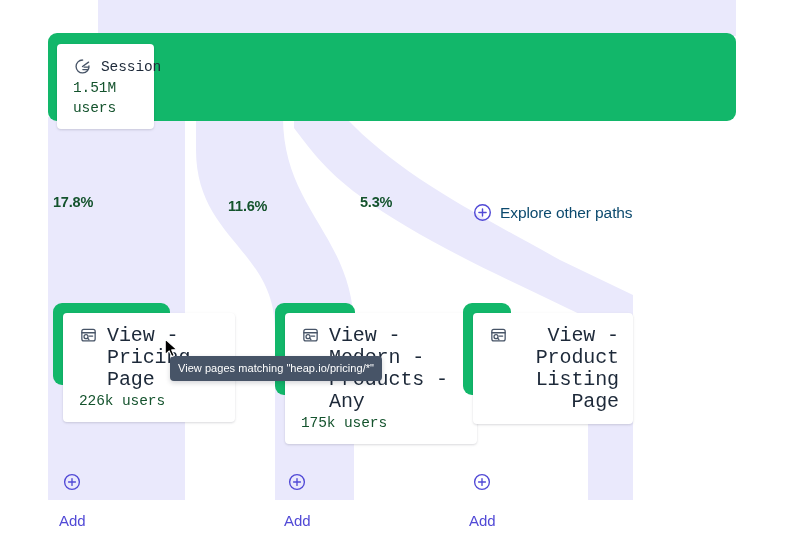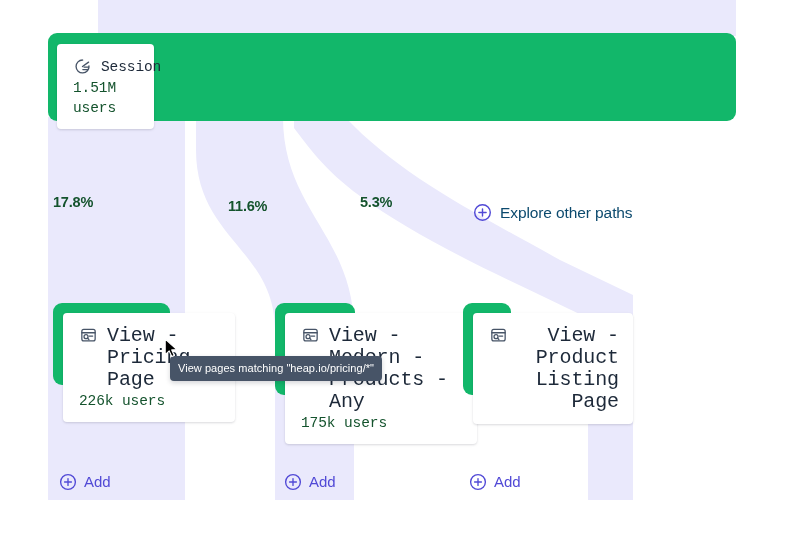--- a/index.html
+++ b/index.html
@@ -108,24 +108,25 @@
     font-size: 15.5px;
     line-height: 19px;
     letter-spacing: -0.1px;
   }
 
   
   .add-btn {
     position: absolute;
     display: flex;
     align-items: center;
-    gap: 7px;
+    gap: 21px;
     color: #5149d6;
     cursor: pointer;
     user-select: none;
+    flex-direction: column;
   }
   .add-btn .plus-icon {
     flex: 0 0 auto;
     width: 18px;
     height: 18px;
   }
   .add-btn .plus-icon svg { display: block; }
   .add-btn .add-label {
     font-size: 15px;
     line-height: 18px;

